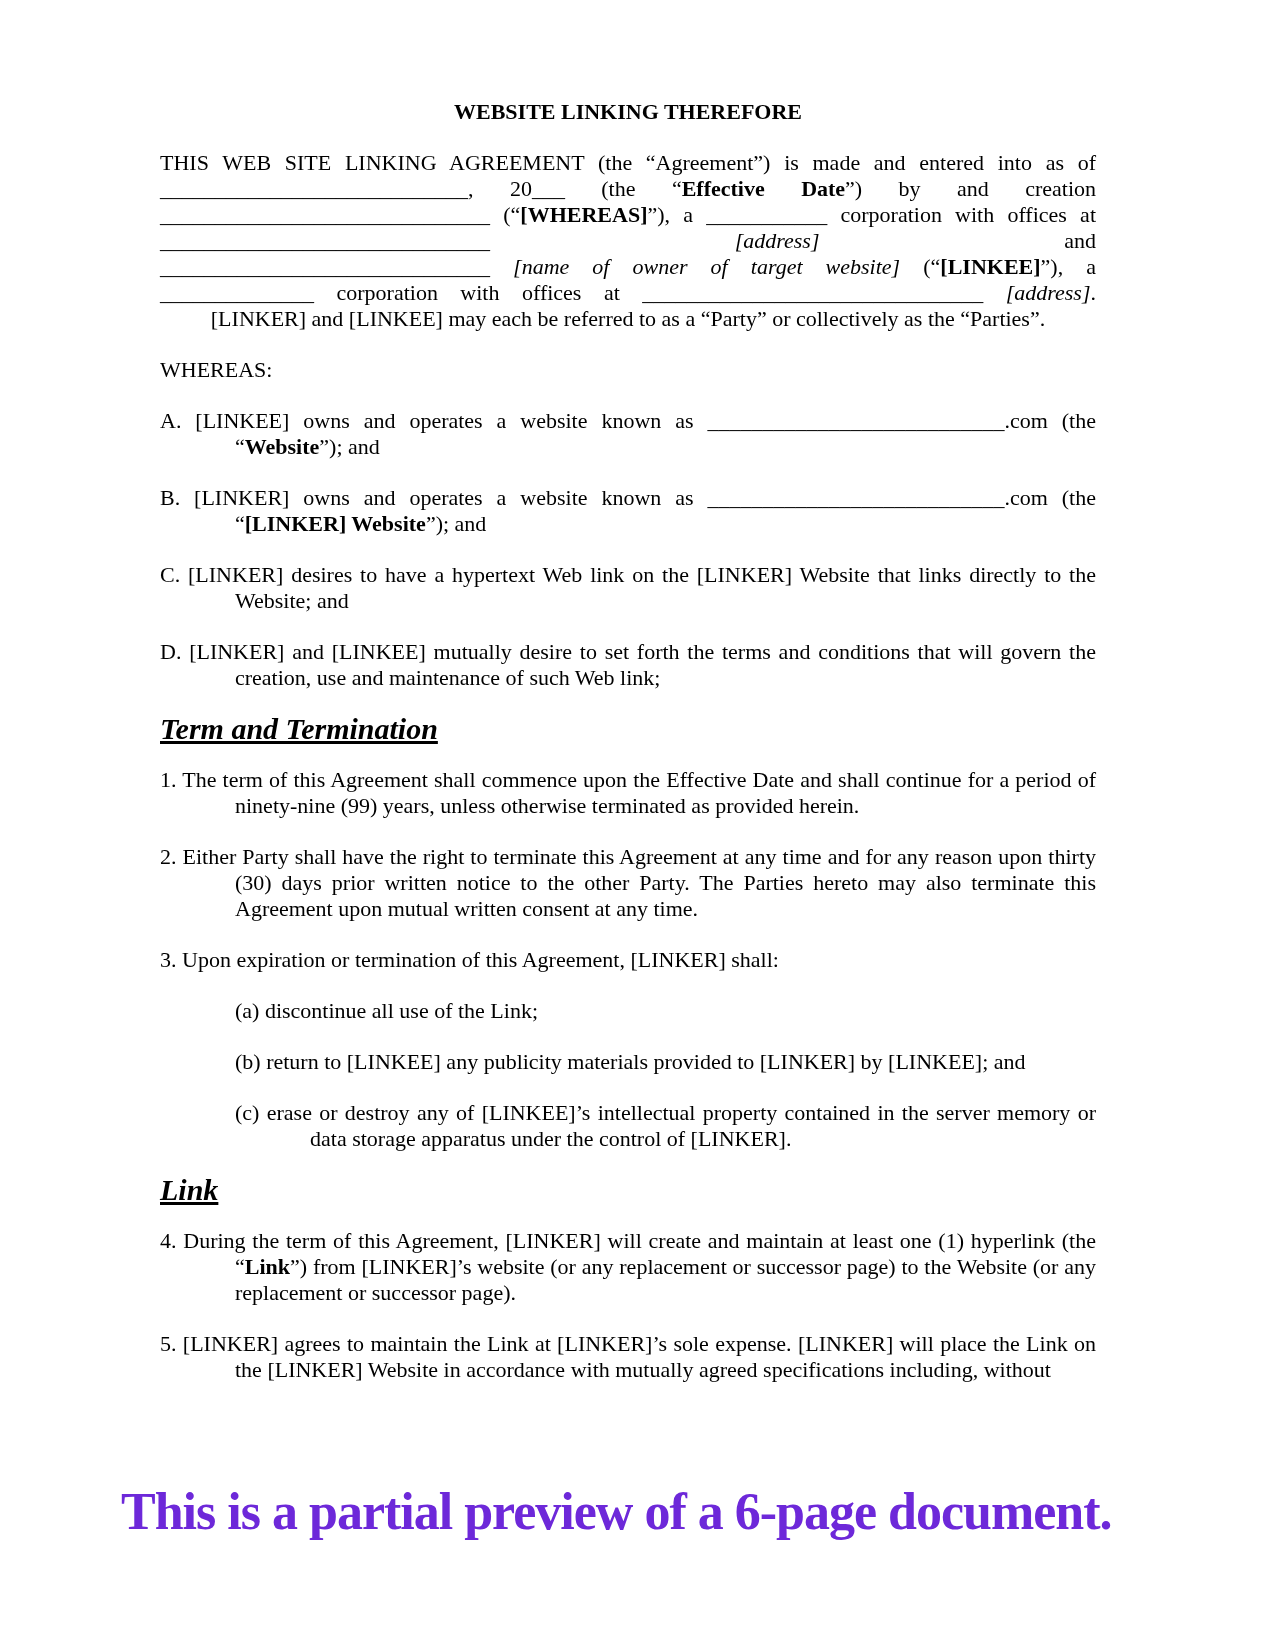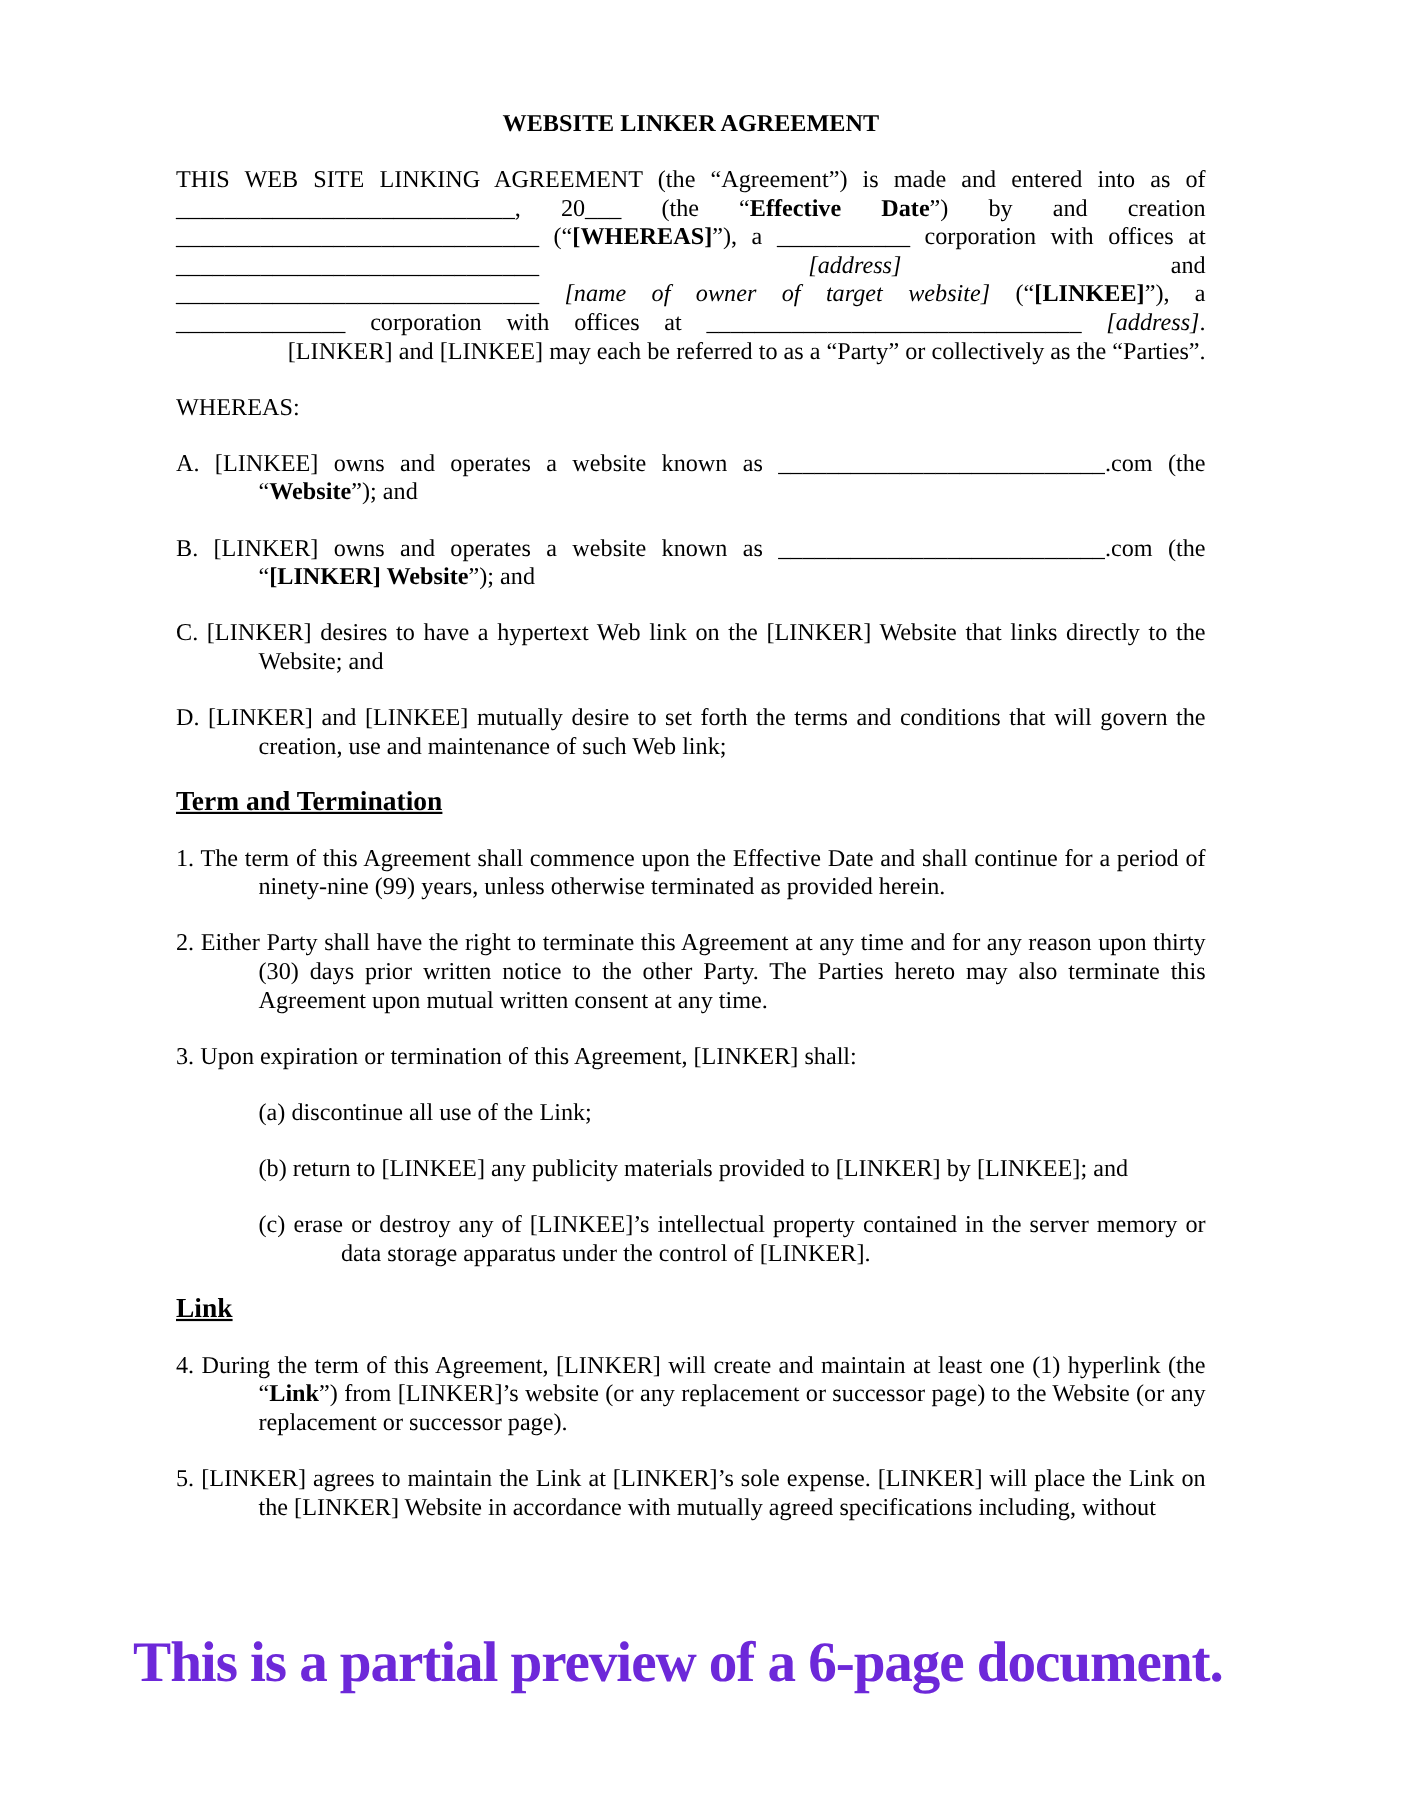--- a/index.html
+++ b/index.html
@@ -22,32 +22,33 @@
     line-height: 26px;
   }
   .doc-title {
     margin: 0 0 25px 0;
     font-size: 22px;
     font-weight: bold;
     text-align: center;
   }
   .paragraph { margin: 0 0 25px 0; }
   .line { text-align: justify; text-align-last: justify; }
-  .line.last-line { text-align: right; text-align-last: auto; }
+  .line.last-line { text-align: center; text-align-last: auto; }
   .para {
     margin: 0 0 25px 0;
     text-align: justify;
   }
   .hang1 { padding-left: 75px; text-indent: -75px; }
   .hang2 { margin-left: 75px; padding-left: 75px; text-indent: -75px; }
   .section-heading {
     margin: 0 0 25px 0;
-    font-size: 25px;
+    font-size: 30px;
     font-weight: bold;
     text-decoration: underline;
+    font-style: italic;
   }
   .b { font-weight: bold; margin-top: 13px; }
   .i { font-style: italic; }
   .preview-footer {
     position: absolute;
     left: 121px;
     top: 1484px;
     font-size: 52px;
     line-height: 56px;
     font-weight: bold;
@@ -56,21 +57,21 @@
     white-space: nowrap;
     font-family: "Liberation Serif", serif;
   }
 </style>
 </head>
 <body>
 
 <div class="page">
   <div class="content">
 
-    <h1 class="doc-title">WEBSITE LINKER AGREEMENT</h1>
+    <h1 class="doc-title">WEBSITE LINKING THEREFORE</h1>
 
     <div class="paragraph">
       <div class="line"><span>THIS WEB SITE LINKING AGREEMENT (the “Agreement”) is made and entered into as of</span></div>
       <div class="line"><span>____________________________, 20___ (the “</span><span class="b">Effective Date</span><span>”) by and creation</span></div>
       <div class="line"><span>______________________________ (“</span><span class="b">[WHEREAS]</span><span>”), a ___________ corporation with offices at</span></div>
       <div class="line"><span>______________________________ </span><span class="i">[address]</span><span> and</span></div>
       <div class="line"><span>______________________________ </span><span class="i">[name of owner of target website]</span><span> (“</span><span class="b">[LINKEE]</span><span>”), a</span></div>
       <div class="line"><span>______________ corporation with offices at _______________________________ </span><span class="i">[address]</span><span>.</span></div>
       <div class="line last-line"><span>[LINKER] and [LINKEE] may each be referred to as a “Party” or collectively as the “Parties”.</span></div>
     </div>

